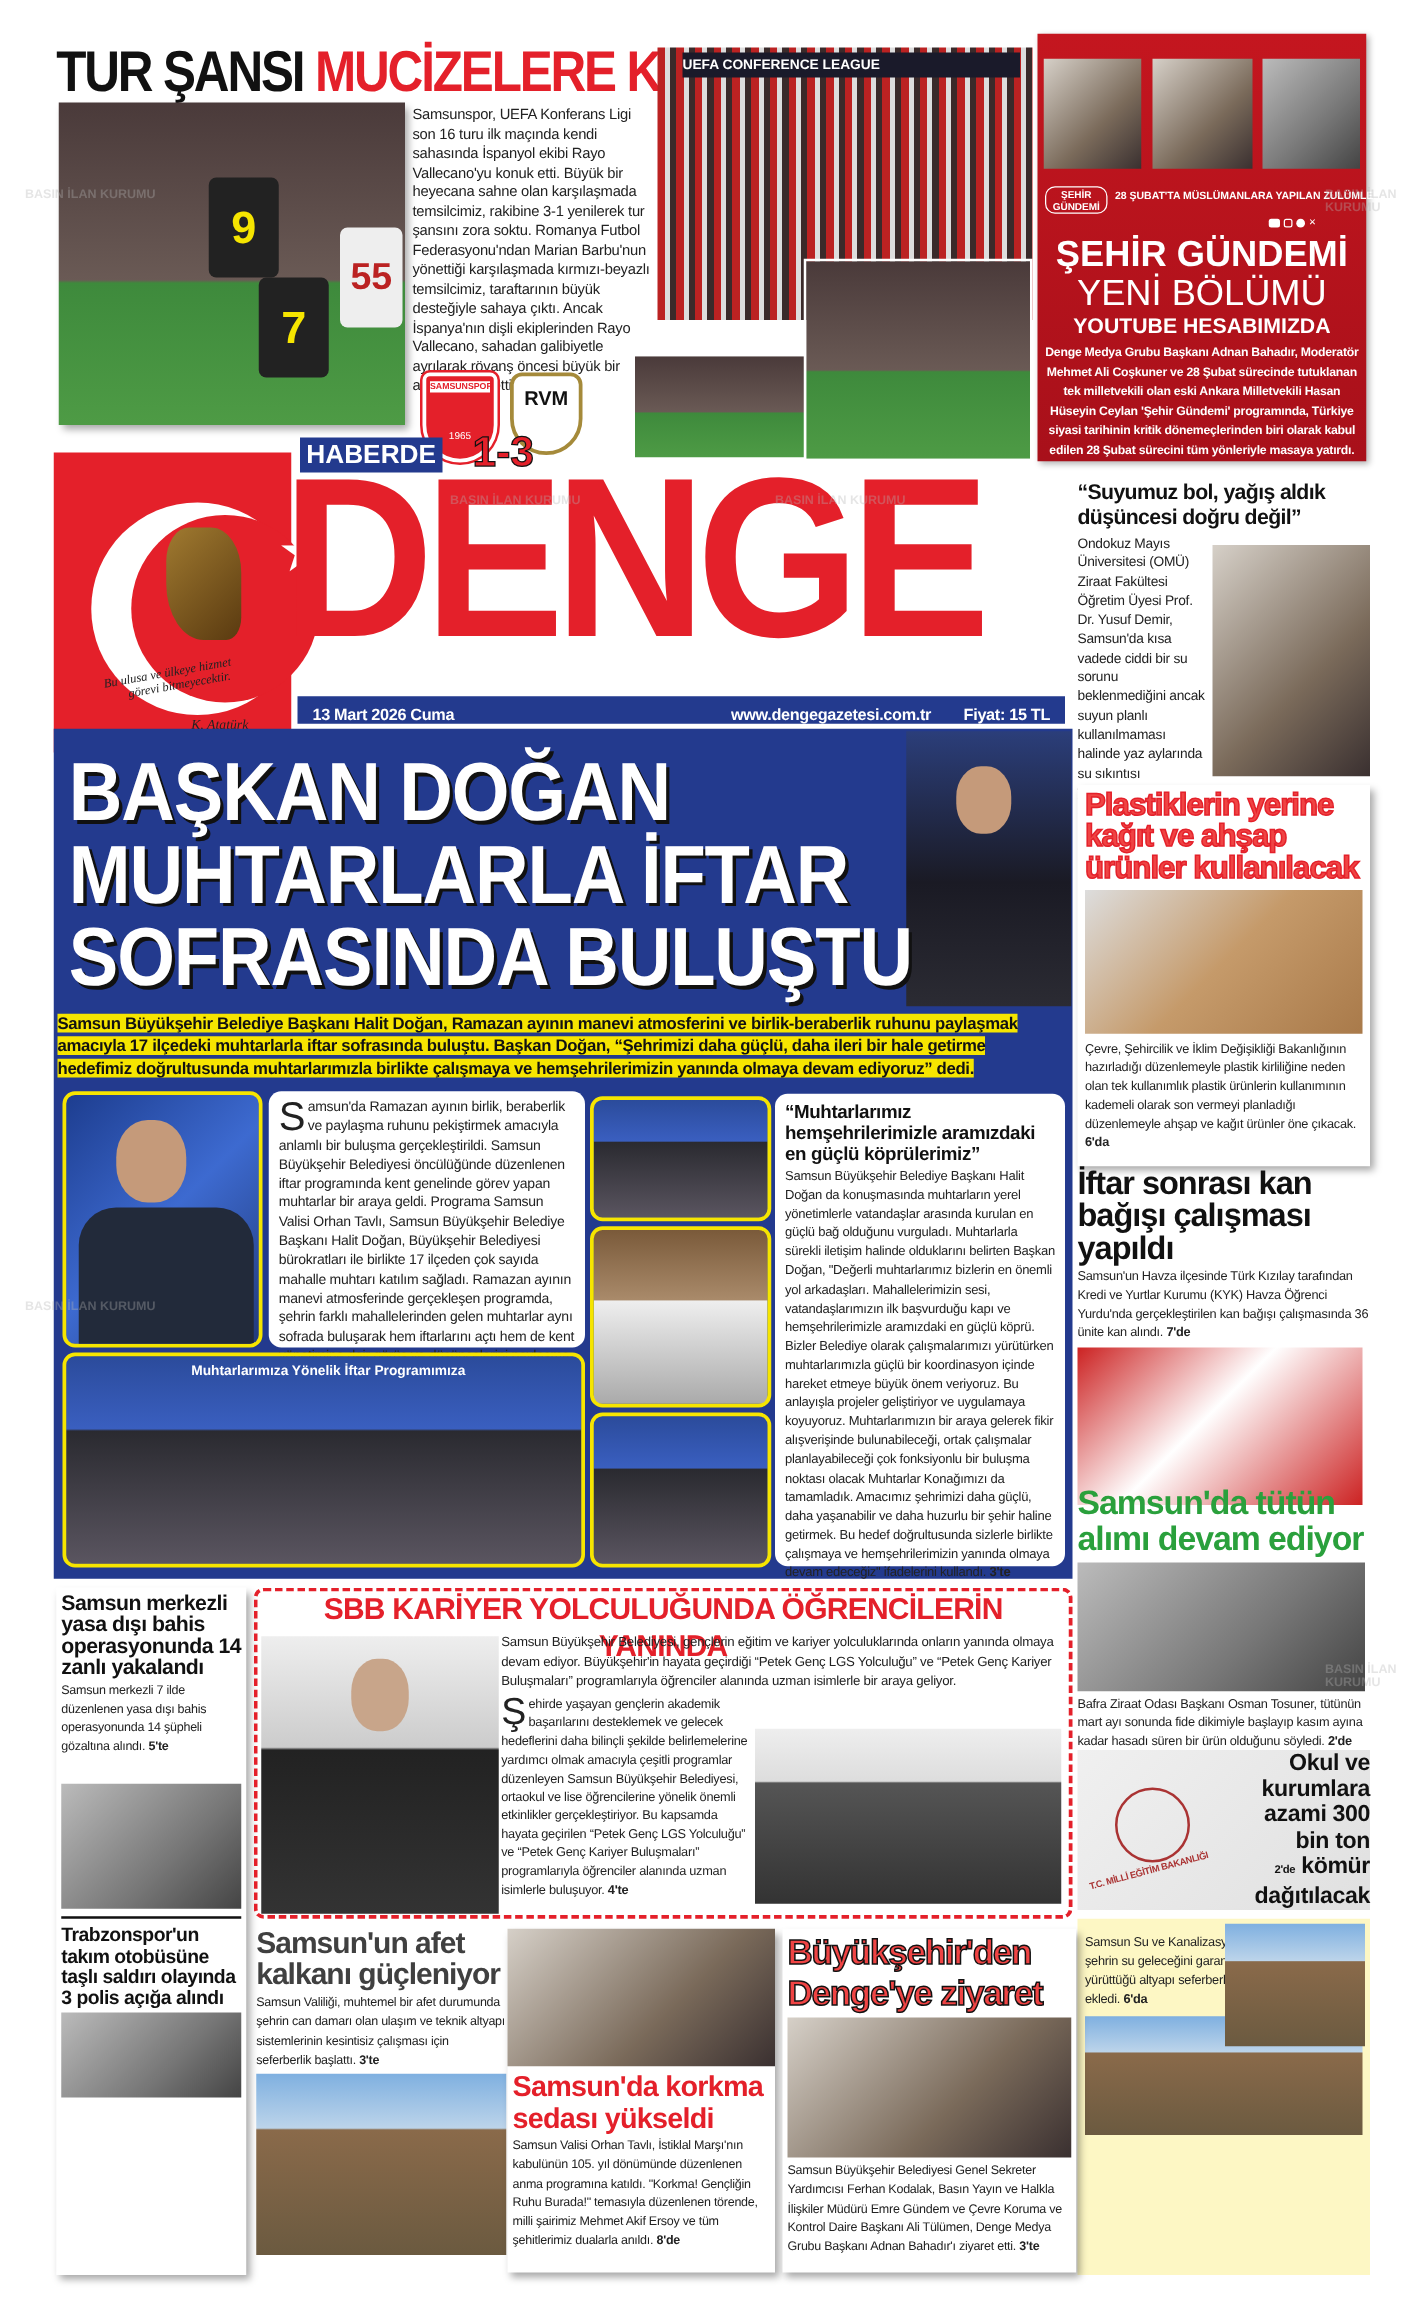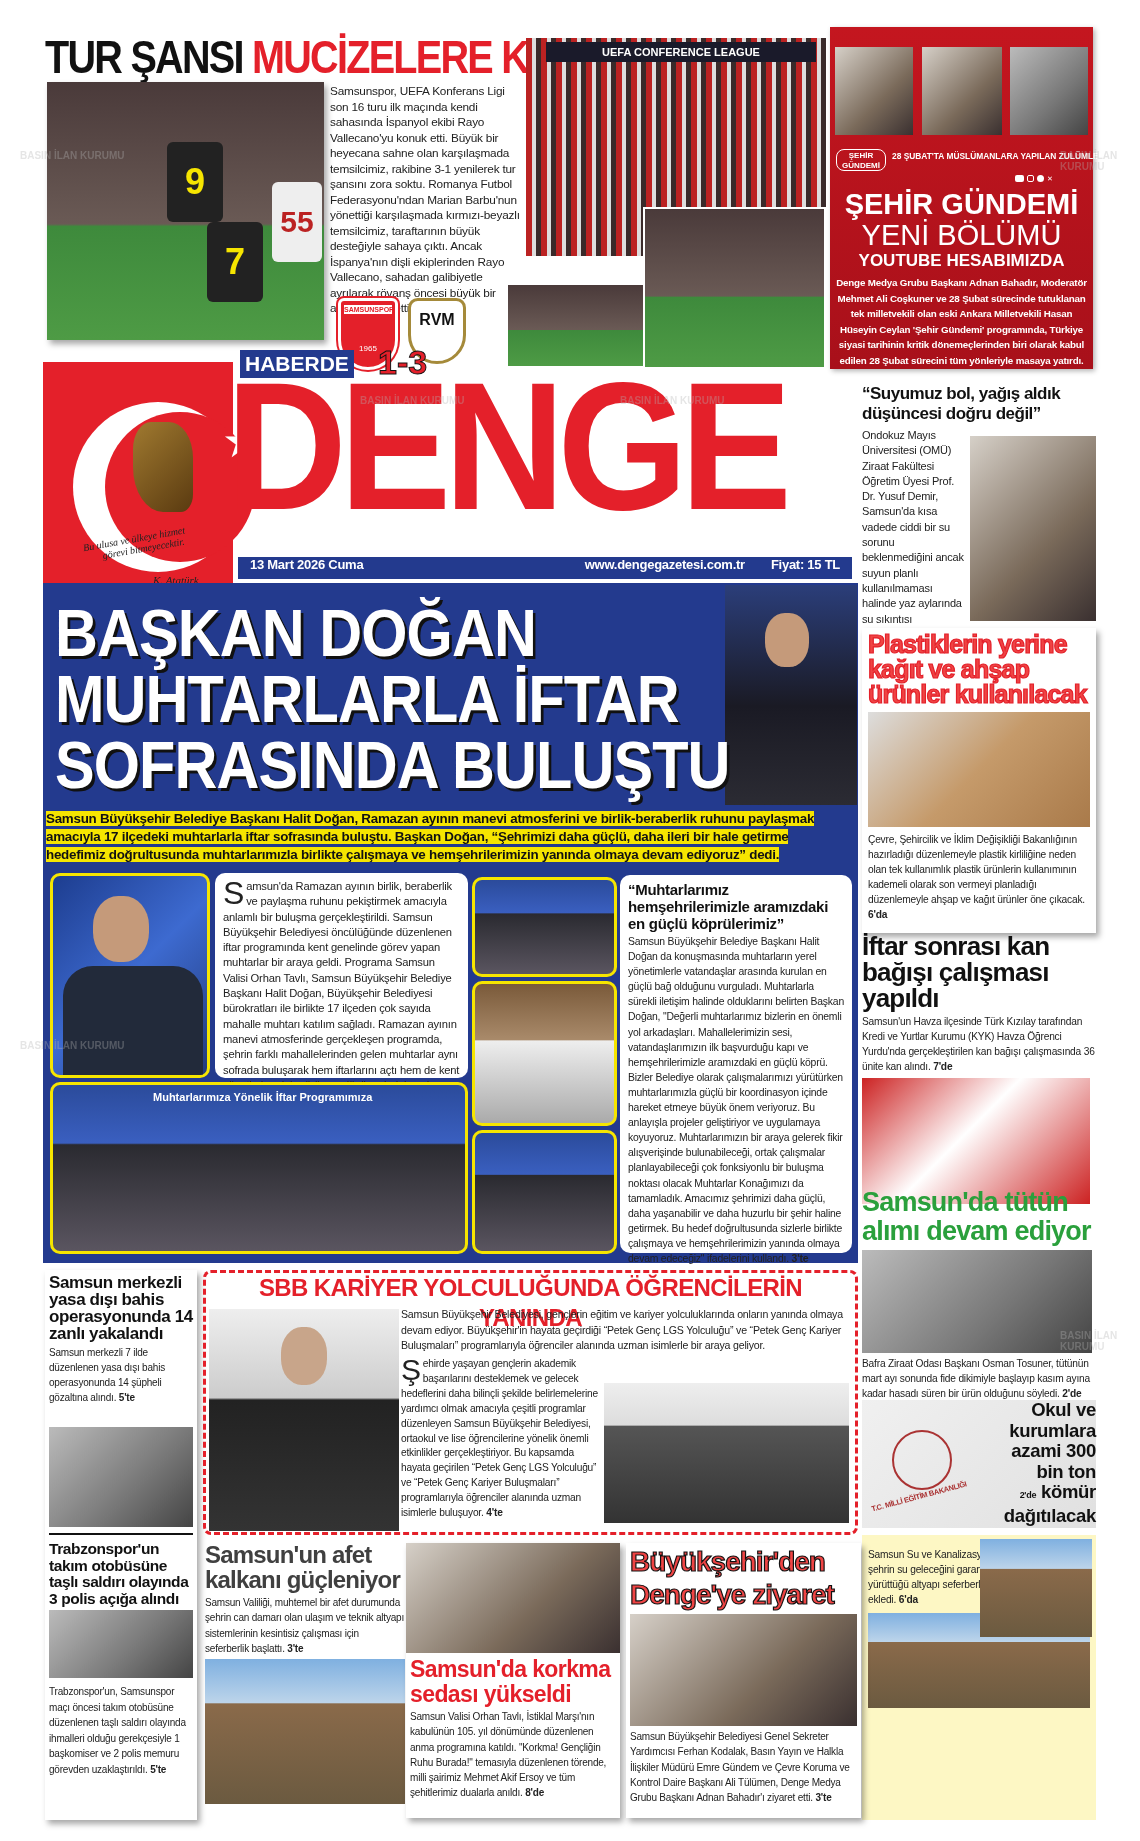--- a/index.html
+++ b/index.html
@@ -21,21 +21,21 @@
 .ph-hall{background:linear-gradient(180deg,#2b4b9b 0,#3a5fc0 35%,#2a2a30 36%,#5a5560 100%)}
 .ph-office{background:linear-gradient(135deg,#d6d0c8,#7a6a5a 60%,#3a3030)}
 .ph-outdoor{background:linear-gradient(180deg,#7fb0e0 0,#bcd4ea 30%,#8a6a4a 31%,#6b5a40 100%)}
 .ph-red{background:linear-gradient(135deg,#c22,#fff 45%,#c22)}
 .ph-grey{background:linear-gradient(135deg,#bbb,#777 60%,#444)}
 
 #masthead-flag{left:43px;top:362px;width:190px;height:240px;background:#e4202a}
 #flag-crescent{left:30px;top:40px;width:170px;height:170px;border-radius:50%;background:#fff}
 #flag-crescent-inner{left:62px;top:50px;width:150px;height:150px;border-radius:50%;background:#e4202a}
 #denge-logo{left:226px;top:355px;font-size:182px;font-weight:900;color:#e4202a;letter-spacing:-8px;transform:scaleX(0.92);transform-origin:left;line-height:1}
-#date-bar{left:238px;top:557px;width:614px;height:22px;background:#233a8e;color:#fff;font-size:13px;font-weight:700;display:flex;align-items:flex-start;padding:0 12px}
+#date-bar{left:238px;top:557px;width:614px;height:22px;background:#233a8e;color:#fff;font-size:13px;font-weight:700;display:flex;align-items:flex-end;padding:0 12px}
 #haberde{left:240px;top:350px;background:#233a8e;color:#fff;font-weight:900;font-size:21px;padding:0 5px;height:28px;line-height:28px}
 
 #main-block{left:43px;top:583px;width:815px;height:680px;background:#233a8e}
 #main-headline{left:55px;top:600px;color:#fff;font-size:66px;font-weight:900;line-height:66px;letter-spacing:-1px;text-shadow:3px 3px 0 #111;transform:scaleX(0.9);transform-origin:left}
 #main-lead{left:46px;top:810px;width:790px;font-size:13.4px;font-weight:700;line-height:18px;color:#111}
 #main-lead span{background:#f6e500}
 .yb{border:3px solid #f6e500;border-radius:10px;overflow:hidden}
 .wb{background:#fff;border-radius:10px;padding:6px 8px}
 
 .rcol{left:862px;width:234px}
@@ -68,21 +68,21 @@
 <div class="abs" style="left:338px;top:298px;width:60px;height:72px;background:#e4202a;border-radius:6px 6px 30px 30px;border:3px solid #fff;box-shadow:0 0 0 2px #e4202a">
   <div style="background:#fff;color:#e4202a;font-size:7px;font-weight:900;text-align:center;margin:4px 3px 0;padding:1px 0">SAMSUNSPOR</div>
   <div style="color:#fff;font-size:8px;text-align:center;margin-top:30px">1965</div>
 </div>
 <div class="abs" style="left:408px;top:298px;width:58px;height:66px;background:#fff;border:3px solid #a58a3a;border-radius:10px 10px 30px 30px">
   <div style="color:#111;font-size:16px;font-weight:900;text-align:center;margin-top:10px">RVM</div>
 </div>
 <div class="abs" style="left:378px;top:345px;font-size:34px;font-weight:900;color:#e4202a;-webkit-text-stroke:1px #111;line-height:1">1-3</div>
 
 <div class="abs photo ph-crowd" style="left:526px;top:38px;width:300px;height:218px">
-  <div class="abs" style="left:20px;top:4px;right:10px;height:20px;background:#1a1a2a;color:#fff;font-size:11px;font-weight:700;text-align:center;line-height:20px">UEFA CONFERENCE LEAGUE</div>
+  <div class="abs" style="left:20px;top:4px;right:10px;height:20px;background:#1a1a2a;color:#fff;font-size:11px;font-weight:700;line-height:20px">UEFA CONFERENCE LEAGUE</div>
 </div>
 <div class="abs photo ph-green" style="left:506px;top:283px;width:140px;height:85px;border:2px solid #fff"></div>
 <div class="abs photo ph-green" style="left:643px;top:207px;width:183px;height:162px;border:2px solid #fff"></div>
 
 <div class="abs" style="left:830px;top:27px;width:263px;height:342px;background:linear-gradient(180deg,#c4161f,#a8101a);box-shadow:2px 2px 5px rgba(0,0,0,0.3)">
   <div class="abs photo ph-office" style="left:5px;top:20px;width:78px;height:88px"></div>
   <div class="abs photo ph-office" style="left:92px;top:20px;width:80px;height:88px"></div>
   <div class="abs photo ph-grey" style="left:180px;top:20px;width:78px;height:88px"></div>
   <div class="abs" style="left:6px;top:122px;width:50px;height:22px;border:1px solid #fff;border-radius:8px;color:#fff;font-size:8px;font-weight:900;text-align:center;line-height:10px;padding-top:1px">ŞEHİR GÜNDEMİ</div>
   <div class="abs" style="left:62px;top:124px;color:#fff;font-size:8.4px;font-weight:900;white-space:nowrap">28 ŞUBAT'TA MÜSLÜMANLARA YAPILAN ZULÜMLER</div>
@@ -211,24 +211,20 @@
 <div class="abs shadowbox cond" style="left:45px;top:1270px;width:152px;height:550px;padding:4px">
   <div style="font-size:17px;font-weight:900;line-height:17px;letter-spacing:-0.4px">Samsun merkezli yasa dışı bahis operasyonunda 14 zanlı yakalandı</div>
   <div class="body-text" style="font-size:10px;line-height:15px;margin-top:3px">
     <span>Samsun merkezli 7 ilde düzenlenen yasa dışı bahis operasyonunda 14 şüpheli gözaltına alındı.</span>
     <b>5'te</b>
   </div>
   <div class="photo ph-grey" style="height:100px;margin-top:22px"></div>
   <div style="border-top:2px solid #111;margin:6px 0"></div>
   <div style="font-size:15.5px;font-weight:900;line-height:16.5px;letter-spacing:-0.4px">Trabzonspor'un takım otobüsüne taşlı saldırı olayında 3 polis açığa alındı</div>
   <div class="photo ph-grey" style="height:68px;margin-top:3px"></div>
-  <div class="body-text" style="font-size:10px;line-height:15.5px;margin-top:6px">
-    <span>Trabzonspor'un, Samsunspor maçı öncesi takım otobüsüne düzenlenen taşlı saldırı olayında ihmalleri olduğu gerekçesiyle 1 başkomiser ve 2 polis memuru görevden uzaklaştırıldı.</span>
-    <b>5'te</b>
-  </div>
 </div>
 
 <div class="abs dashed cond" style="left:203px;top:1270px;width:655px;height:265px">
   <div class="red-hl" style="font-size:24px;line-height:30px;text-align:center;letter-spacing:-0.6px">SBB KARİYER YOLCULUĞUNDA ÖĞRENCİLERİN YANINDA</div>
   <div class="abs photo" style="left:3px;top:36px;width:190px;height:222px;background:linear-gradient(180deg,#eee,#ccc 40%,#222 41%,#333)">
     <div class="abs" style="left:72px;top:18px;width:46px;height:58px;background:#c8a58a;border-radius:45%"></div>
   </div>
   <div class="abs body-text" style="left:195px;top:34px;width:450px;font-size:10.6px;line-height:15.5px">Samsun Büyükşehir Belediyesi, gençlerin eğitim ve kariyer yolculuklarında onların yanında olmaya devam ediyor. Büyükşehir'in hayata geçirdiği “Petek Genç LGS Yolculuğu” ve “Petek Genç Kariyer Buluşmaları” programlarıyla öğrenciler alanında uzman isimlerle bir araya geliyor.</div>
   <div class="abs body-text" style="left:195px;top:84px;width:198px;font-size:10.2px;line-height:14.9px">
     <span style="float:left;font-size:30px;line-height:26px;margin-right:2px">Ş</span>

